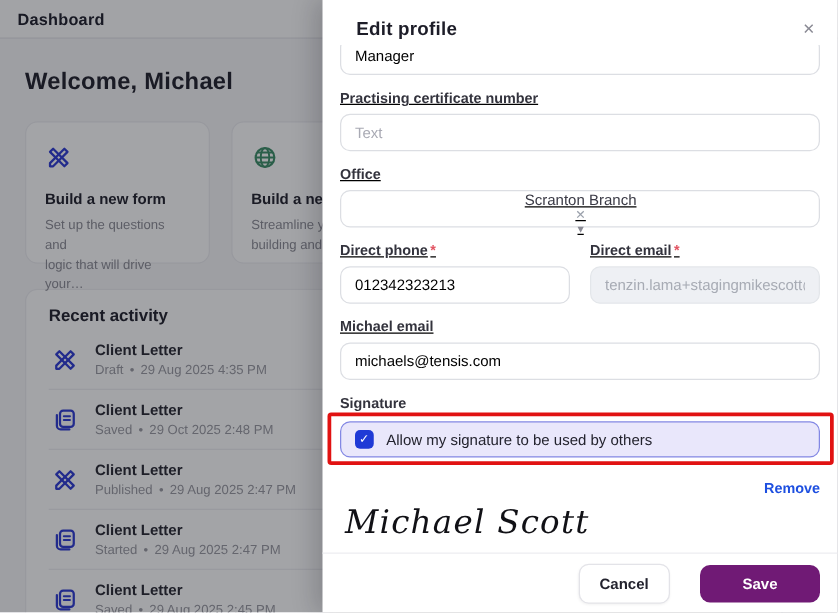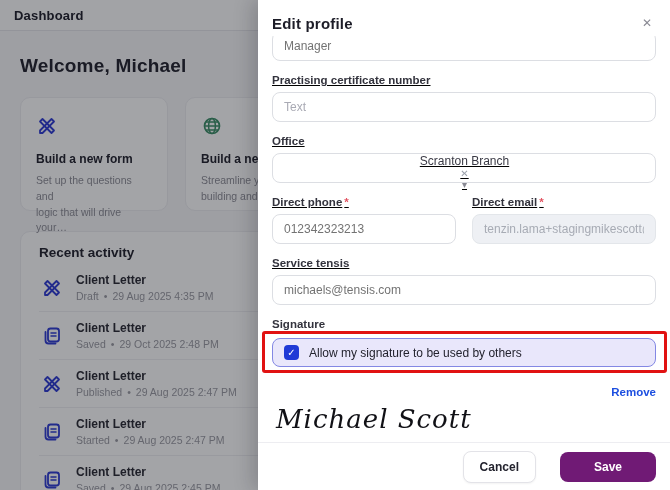--- a/index.html
+++ b/index.html
@@ -31,30 +31,30 @@
   .act-texts .s { font-size:10.5px; color:#9b9ba3; margin-top:3px; }
   .act-texts .s .dot { margin:0 5px; }
 
   
   .scrim { position:absolute; inset:0; background:rgba(13,15,24,0.38); z-index:5; }
 
   
   .drawer { position:absolute; top:0; right:0; width:412px; height:490px; background:#fff; z-index:10;
     box-shadow:-6px 0 18px rgba(20,20,30,.20); display:flex; flex-direction:column; }
   .drawer-header { height:36px; padding:12px 16px 2px 14px; display:flex;
-    align-items:center; justify-content:space-between; }
+    align-items:center; justify-content:space-between;margin-left:13px; }
   .drawer-title { font-size:15px; font-weight:bold; color:#1d1d28; letter-spacing:.2px; }
   .close-x { font-size:12px; color:#8a8a94; cursor:pointer; line-height:1; padding:2px; }
   .drawer-body { flex:1; padding:0 14px; overflow:hidden; }
 
   .field { margin-bottom:13px;text-decoration:underline; }
   .f-label { display:block; font-size:11.5px; font-weight:bold; color:#33333d; margin-bottom:6px; }
   .req { color:#e25563; margin-left:2px; }
   .input { width:100%; height:30px; border:1px solid #dcdee3; border-radius:8px; padding:0 11px;
-    font-size:12px; color:#737373; background:#fff; font-family:inherit; outline:none; }
+    font-size:12px; color:#000000; background:#fff; font-family:inherit; outline:none; }
   .input::placeholder { color:#a9aab4; }
   .input:disabled { background:#eef0f4; color:#a7abb4; border-color:#e3e6ea; }
   .clipped-top { margin-top:-14px; margin-bottom:13px; }
 
   .select-box { height:30px; border:1px solid #dcdee3; border-radius:8px; padding:0 10px 0 11px;
     display:flex; align-items:center; cursor:pointer; background:#fff;flex-direction:column; }
   .select-value { flex:1; font-size:12px; color:#3a3a45; }
   .sel-clear { font-size:10px; color:#9aa0ab; padding:0 6px; }
   .sel-caret { font-size:10px; color:#8a8a94; padding:0 2px; }
 
@@ -223,21 +223,21 @@
           <label class="f-label"><span>Direct phone</span><span class="req">*</span></label>
           <input class="input" type="text" value="012342323213" style="">
         </div>
         <div>
           <label class="f-label"><span>Direct email</span><span class="req">*</span></label>
           <input class="input nowrap" type="text" disabled="" value="tenzin.lama+stagingmikescott@ter" style="">
         </div>
       </div>
 
       <div class="field">
-        <label class="f-label">Service tensis</label>
+        <label class="f-label">Michael email</label>
         <input class="input" type="text" value="michaels@tensis.com" style="">
       </div>
 
       <label class="f-label" style="margin-bottom:0">Signature</label>
       <div class="sig-wrap">
         <div class="red-annotation"></div>
         <div class="consent-box">
           <span class="checkbox">
               <span>✓</span>
             </span>

